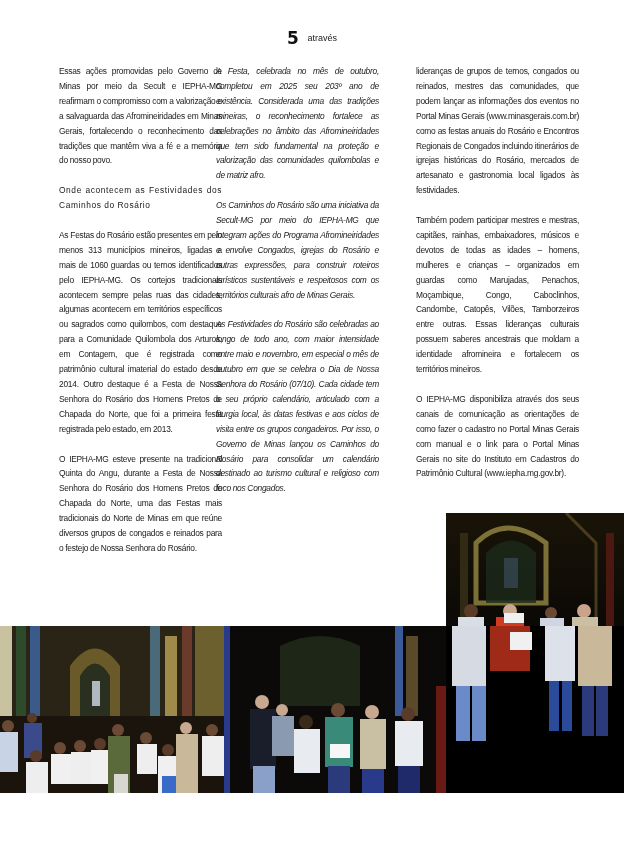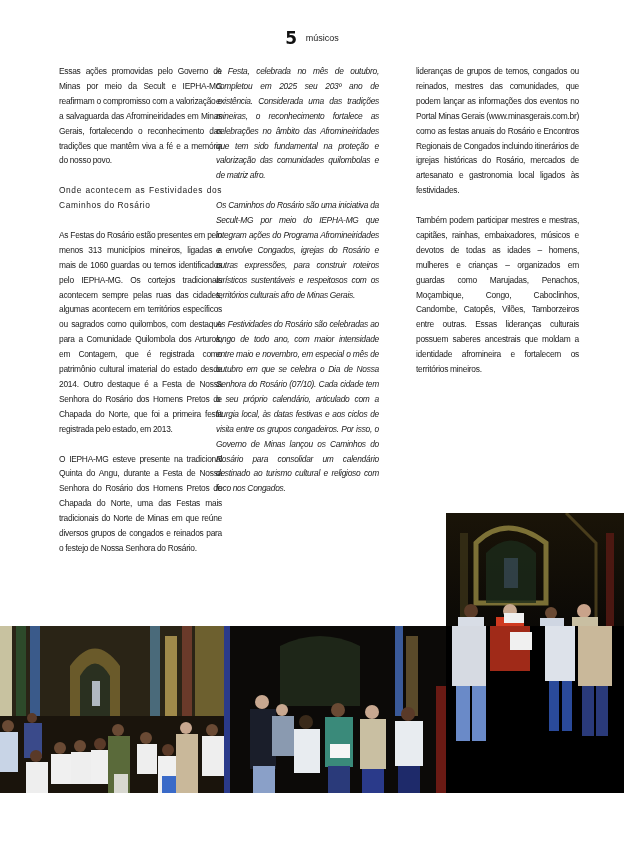--- a/index.html
+++ b/index.html
@@ -17,39 +17,40 @@
     #col3 { left: 416px; width: 163px; }
     .photo { position: absolute; overflow: hidden; background: #0a0806; }
     #photo-right { left: 446px; top: 513px; width: 178px; height: 113px; }
     #photo-strip { left: 0; top: 626px; width: 624px; height: 167px; }
   </style>
 </head>
 <body>
 
 <div class="folio">
   <span class="num">5</span>
-  <span class="sec">músicos</span>
+  <span class="sec">através</span>
 </div>
 
 <div class="col" id="col1">
   <p>Essas ações promovidas pelo Governo de Minas por meio da Secult e IEPHA-MG reafirmam o compromisso com a valorização e a salvaguarda das Afromineiridades em Minas Gerais, fortalecendo o reconhecimento das tradições que mantêm viva a fé e a memória do nosso povo.</p>
   <h3>Onde acontecem as Festividades dos Caminhos do Rosário</h3>
   <p>As Festas do Rosário estão presentes em pelo menos 313 municípios mineiros, ligadas a mais de 1060 guardas ou ternos identificados pelo IEPHA-MG. Os cortejos tradicionais acontecem sempre pelas ruas das cidades, algumas acontecem em territórios específicos ou sagrados como quilombos, com destaque para a Comunidade Quilombola dos Arturos, em Contagem, que é registrada como patrimônio cultural imaterial do estado desde 2014. Outro destaque é a Festa de Nossa Senhora do Rosário dos Homens Pretos de Chapada do Norte, que foi a primeira festa registrada pelo estado, em 2013.</p>
   <p>O IEPHA-MG esteve presente na tradicional Quinta do Angu, durante a Festa de Nossa Senhora do Rosário dos Homens Pretos de Chapada do Norte, uma das Festas mais tradicionais do Norte de Minas em que reúne diversos grupos de congados e reinados para o festejo de Nossa Senhora do Rosário.</p>
 </div>
 
 <div class="col" id="col2">
   <p>A Festa, celebrada no mês de outubro, completou em 2025 seu 203º ano de existência. Considerada uma das tradições mineiras, o reconhecimento fortalece as celebrações no âmbito das Afromineiridades que tem sido fundamental na proteção e valorização das comunidades quilombolas e de matriz afro.</p>
   <p>Os Caminhos do Rosário são uma iniciativa da Secult-MG por meio do IEPHA-MG que integram ações do Programa Afromineiridades e envolve Congados, igrejas do Rosário e outras expressões, para construir roteiros turísticos sustentáveis e respeitosos com os territórios culturais afro de Minas Gerais.</p>
   <p>As Festividades do Rosário são celebradas ao longo de todo ano, com maior intensidade entre maio e novembro, em especial o mês de outubro em que se celebra o Dia de Nossa Senhora do Rosário (07/10). Cada cidade tem o seu próprio calendário, articulado com a liturgia local, às datas festivas e aos ciclos de visita entre os grupos congadeiros. Por isso, o Governo de Minas lançou os Caminhos do Rosário para consolidar um calendário destinado ao turismo cultural e religioso com foco nos Congados.</p>
 </div>
 
 <div class="col" id="col3">
   <p>lideranças de grupos de ternos, congados ou reinados, mestres das comunidades, que podem lançar as informações dos eventos no Portal Minas Gerais (www.minasgerais.com.br) como as festas anuais do Rosário e Encontros Regionais de Congados incluindo itinerários de igrejas históricas do Rosário, mercados de artesanato e gastronomia local ligados às festividades.</p>
   <p>Também podem participar mestres e mestras, capitães, rainhas, embaixadores, músicos e devotos de todas as idades – homens, mulheres e crianças – organizados em guardas como Marujadas, Penachos, Moçambique, Congo, Caboclinhos, Candombe, Catopês, Vilões, Tamborzeiros entre outras. Essas lideranças culturais possuem saberes ancestrais que moldam a identidade afromineira e fortalecem os territórios mineiros.</p>
+  <p>O IEPHA-MG disponibiliza através dos seus canais de comunicação as orientações de como fazer o cadastro no Portal Minas Gerais com manual e o link para o Portal Minas Gerais no site do Instituto em Cadastros do Patrimônio Cultural (www.iepha.mg.gov.br).</p>
 </div>
 
 <div class="photo" id="photo-right">
   <svg width="178" height="113" viewBox="0 0 178 113">
     <defs>
       <linearGradient id="gA" x1="0" y1="0" x2="0" y2="1">
         <stop offset="0" stop-color="#1a1408"></stop>
           <stop offset="1" stop-color="#0b0906"></stop>
       </linearGradient>
     </defs>

